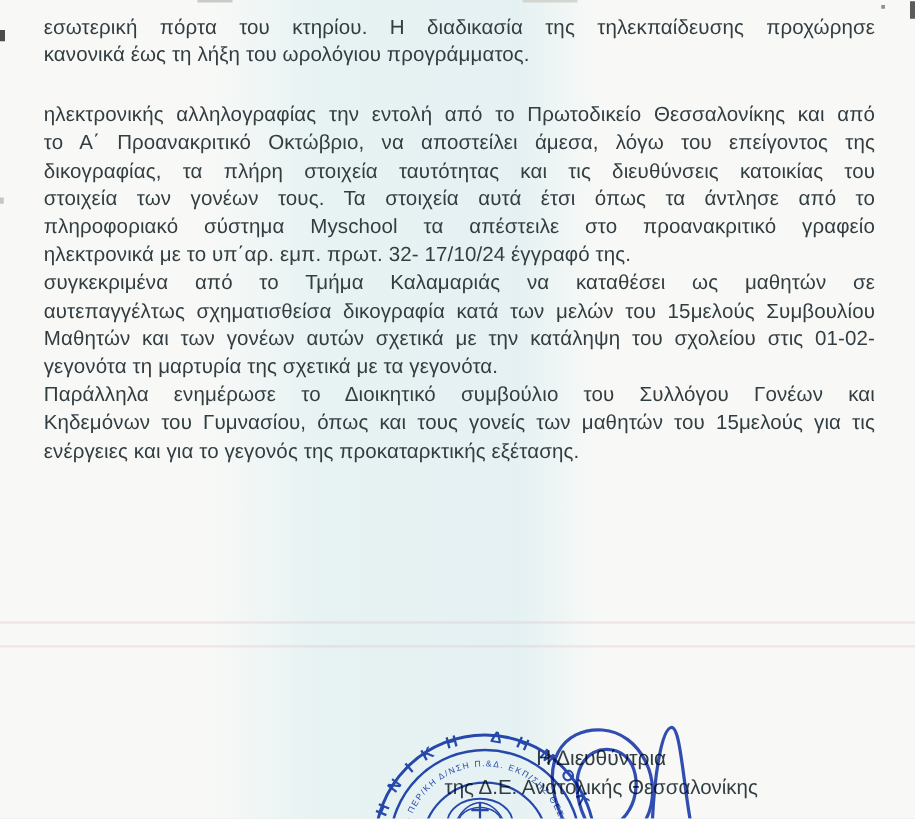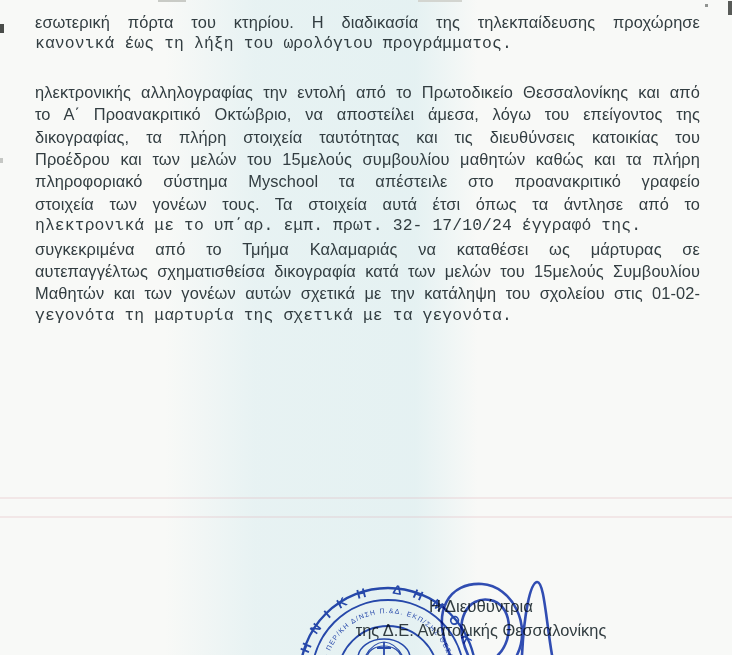--- a/index.html
+++ b/index.html
@@ -21,21 +21,21 @@
   .sp4 { left:158px; top:0; width:28px; height:2px; background:#c9cbc6; }
   .sp5 { left:418px; top:0; width:44px; height:2px; background:#d3d5d0; }
   .sp6 { left:0; top:158px; width:3px; height:5px; background:#9b9e9b; opacity:.55; }
 
   
   .doc-text { position:absolute; left:35px; top:11px; width:665px;
     color:#323d41; font-size:16.4px; line-height:22.4px; letter-spacing:0.1px; }
   .para { margin:0; }
   .para.gap { margin-bottom:25px; }
   .line { text-align:justify; text-align-last:justify; white-space:normal; }
-  .line.last { text-align-last:left;font-family:Liberation Mono, monospace; }
+  .line.last { text-align-last:left; }
 
   
   .sig-block { position:absolute; left:352px; top:594px; width:258px; text-align:center;
     color:#323d41; }
   .sig-title { font-size:16.8px; line-height:25px; }
   .sig-org { font-size:16.4px; line-height:22px; }
 
   
   .stamp-svg { position:absolute; left:280px; top:578px; mix-blend-mode:multiply; }
   .sign-svg  { position:absolute; left:425px; top:574px; mix-blend-mode:multiply; }
@@ -57,30 +57,34 @@
 
   <div class="doc-text" id="doc-body" style="color: rgb(50, 61, 65);">
       <div class="para gap">
         <div class="line">εσωτερική πόρτα του κτηρίου. Η διαδικασία της τηλεκπαίδευσης προχώρησε</div>
         <div class="line last">κανονικά έως τη λήξη του ωρολόγιου προγράμματος.</div>
       </div>
       <div class="para">
         <div class="line">ηλεκτρονικής αλληλογραφίας την εντολή από το Πρωτοδικείο Θεσσαλονίκης και από</div>
         <div class="line">το Α΄ Προανακριτικό Οκτώβριο, να αποστείλει άμεσα, λόγω του επείγοντος της</div>
         <div class="line">δικογραφίας, τα πλήρη στοιχεία ταυτότητας και τις διευθύνσεις κατοικίας του</div>
-        <div class="line">Προέδρου και των μελών του 15μελούς συμβουλίου μαθητών καθώς και τα πλήρη</div>
+        <div class="line">στοιχεία των γονέων τους. Τα στοιχεία αυτά έτσι όπως τα άντλησε από το</div>
         <div class="line">πληροφοριακό σύστημα Myschool τα απέστειλε στο προανακριτικό γραφείο</div>
-        <div class="line">στοιχεία των γονέων τους. Τα στοιχεία αυτά έτσι όπως τα άντλησε από το</div>
         <div class="line last">ηλεκτρονικά με το υπ΄αρ. εμπ. πρωτ. 32- 17/10/24 έγγραφό της.</div>
       </div>
       <div class="para">
-        <div class="line">συγκεκριμένα από το Τμήμα Καλαμαριάς να καταθέσει ως μάρτυρας σε</div>
+        <div class="line">συγκεκριμένα από το Τμήμα Καλαμαριάς να καταθέσει ως μαθητών σε</div>
         <div class="line">αυτεπαγγέλτως σχηματισθείσα δικογραφία κατά των μελών του 15μελούς Συμβουλίου</div>
         <div class="line">Μαθητών και των γονέων αυτών σχετικά με την κατάληψη του σχολείου στις 01-02-</div>
         <div class="line last">γεγονότα τη μαρτυρία της σχετικά με τα γεγονότα.</div>
+      </div>
+      <div class="para">
+        <div class="line">Παράλληλα ενημέρωσε το Διοικητικό συμβούλιο του Συλλόγου Γονέων και</div>
+        <div class="line">Κηδεμόνων του Γυμνασίου, όπως και τους γονείς των μαθητών του 15μελούς για τις</div>
+        <div class="line last">ενέργειες και για το γεγονός της προκαταρκτικής εξέτασης.</div>
       </div>
     </div>
 
   <div class="sig-block">
     <div class="sig-title">Η Διευθύντρια</div>
     <div class="sig-org">της Δ.Ε. Ανατολικής Θεσσαλονίκης</div>
   </div>
 
   <svg class="stamp-svg" width="220" height="77" viewBox="0 0 220 77">
     <g fill="none" stroke="#2a4cb3">

